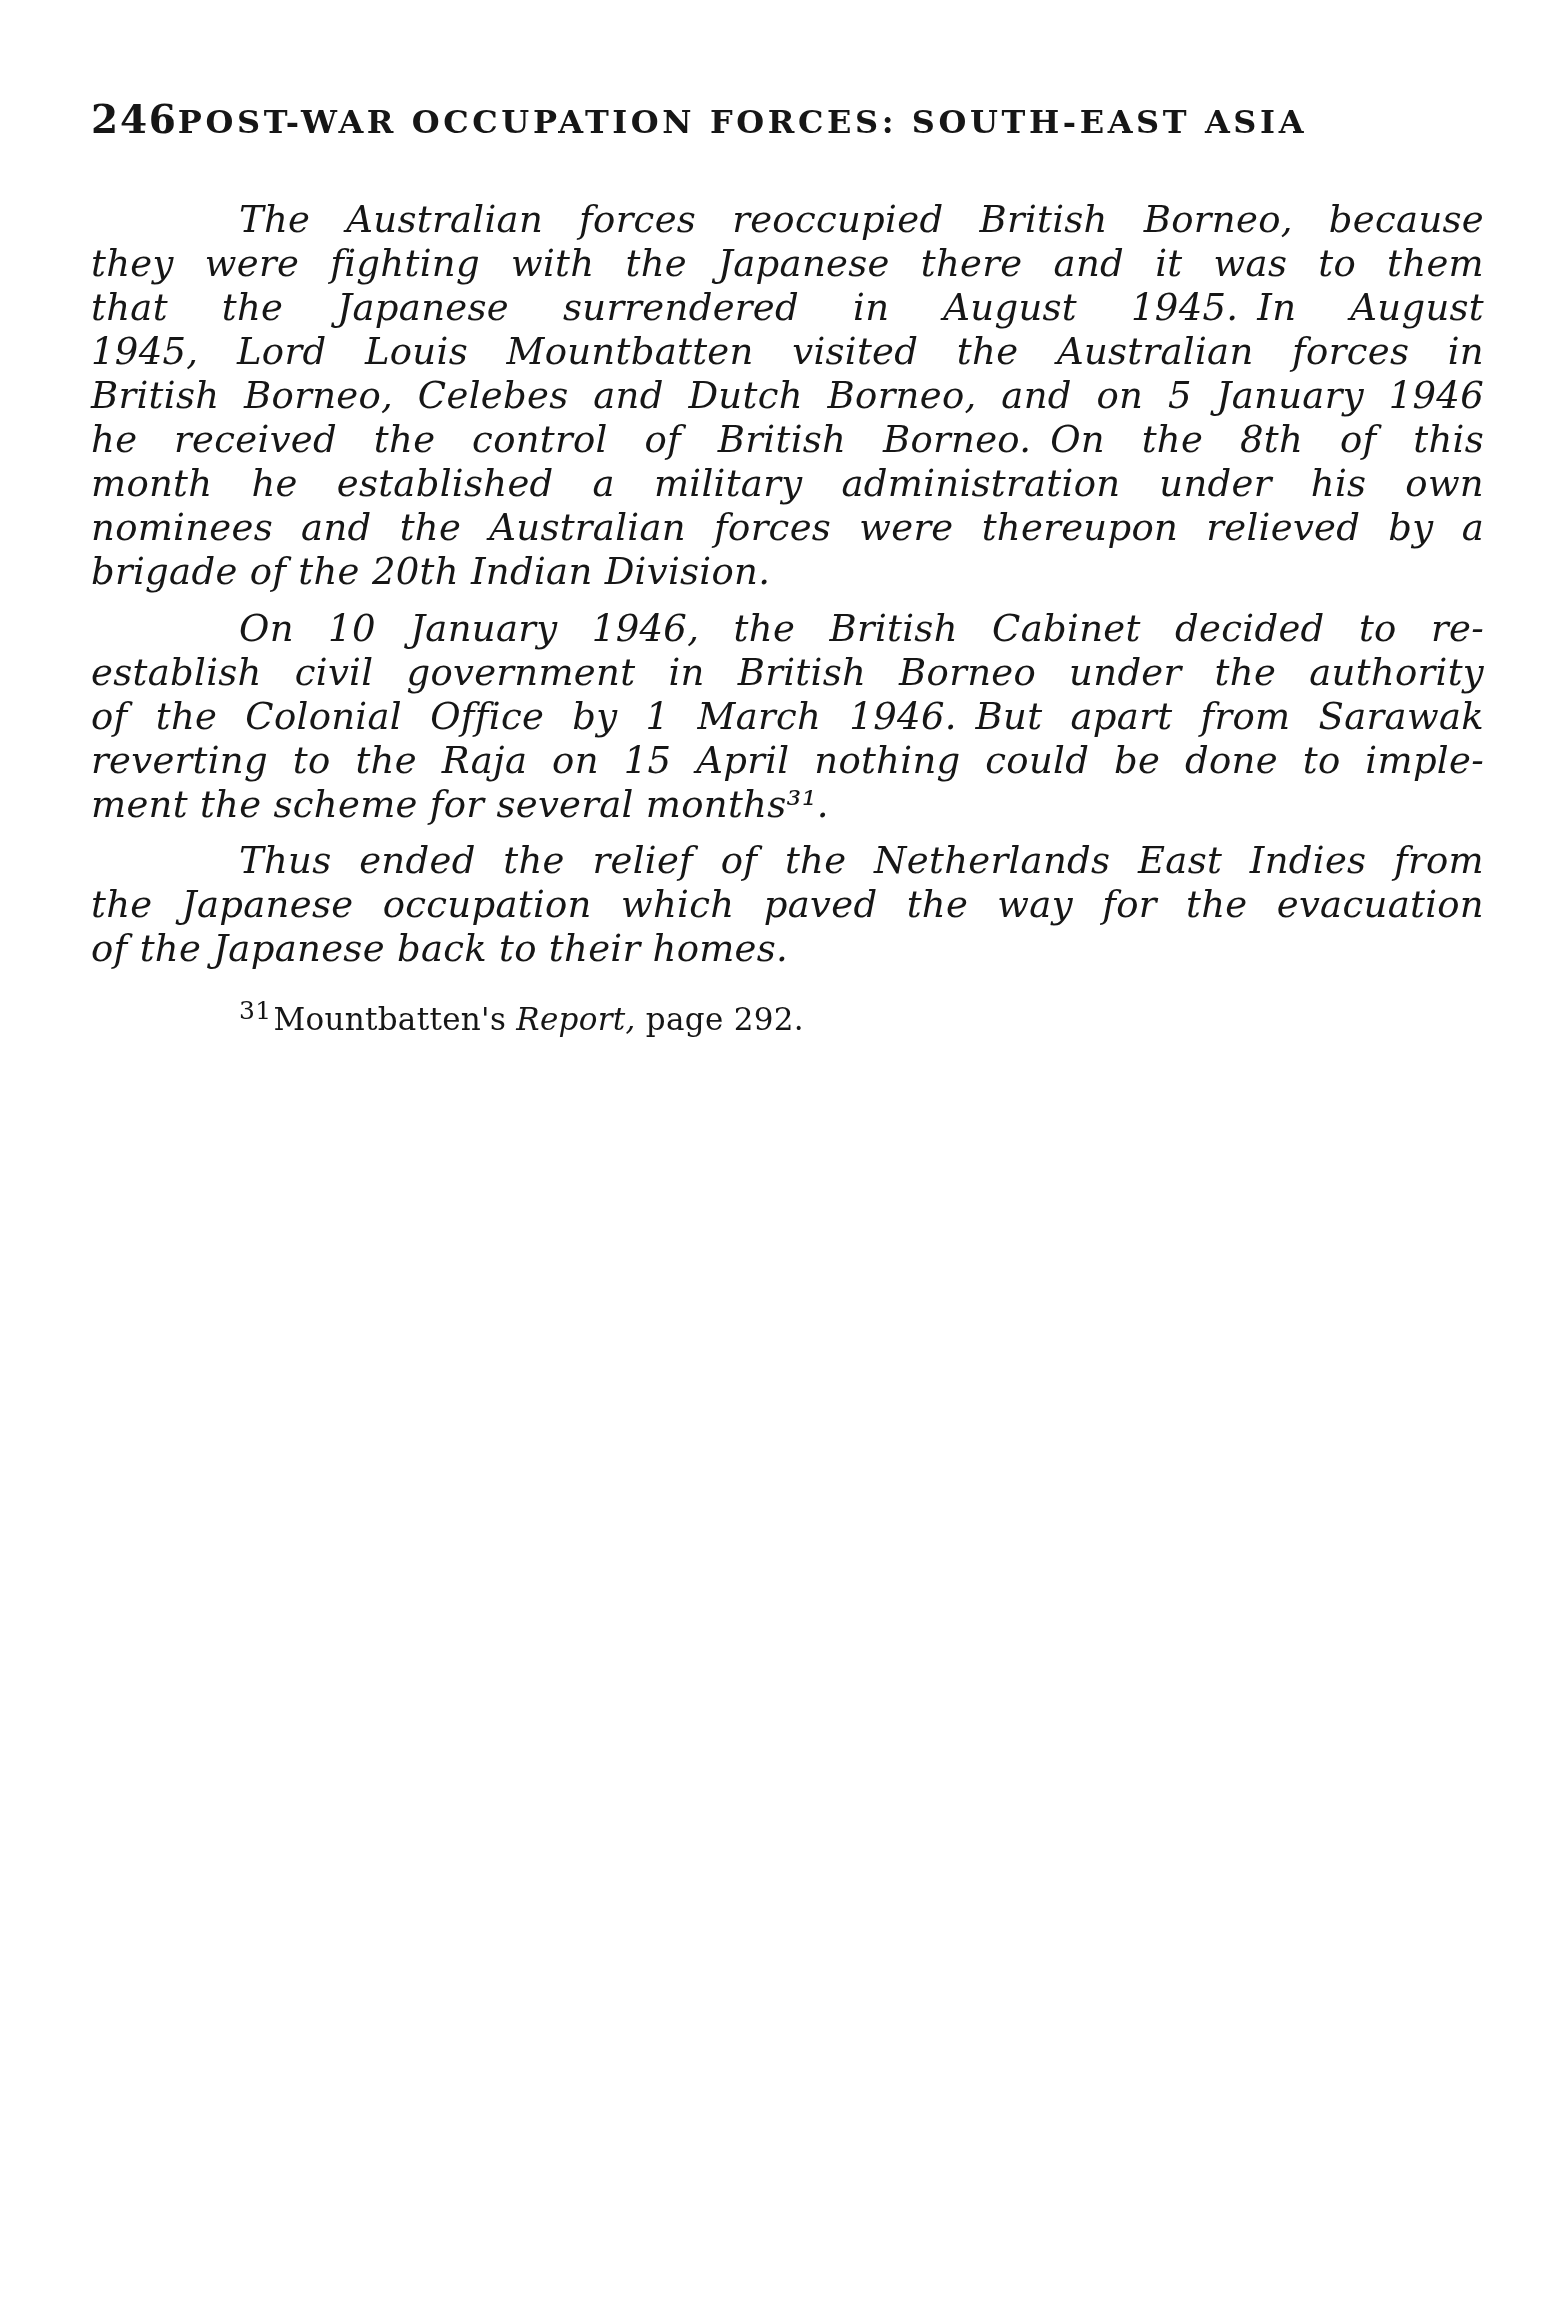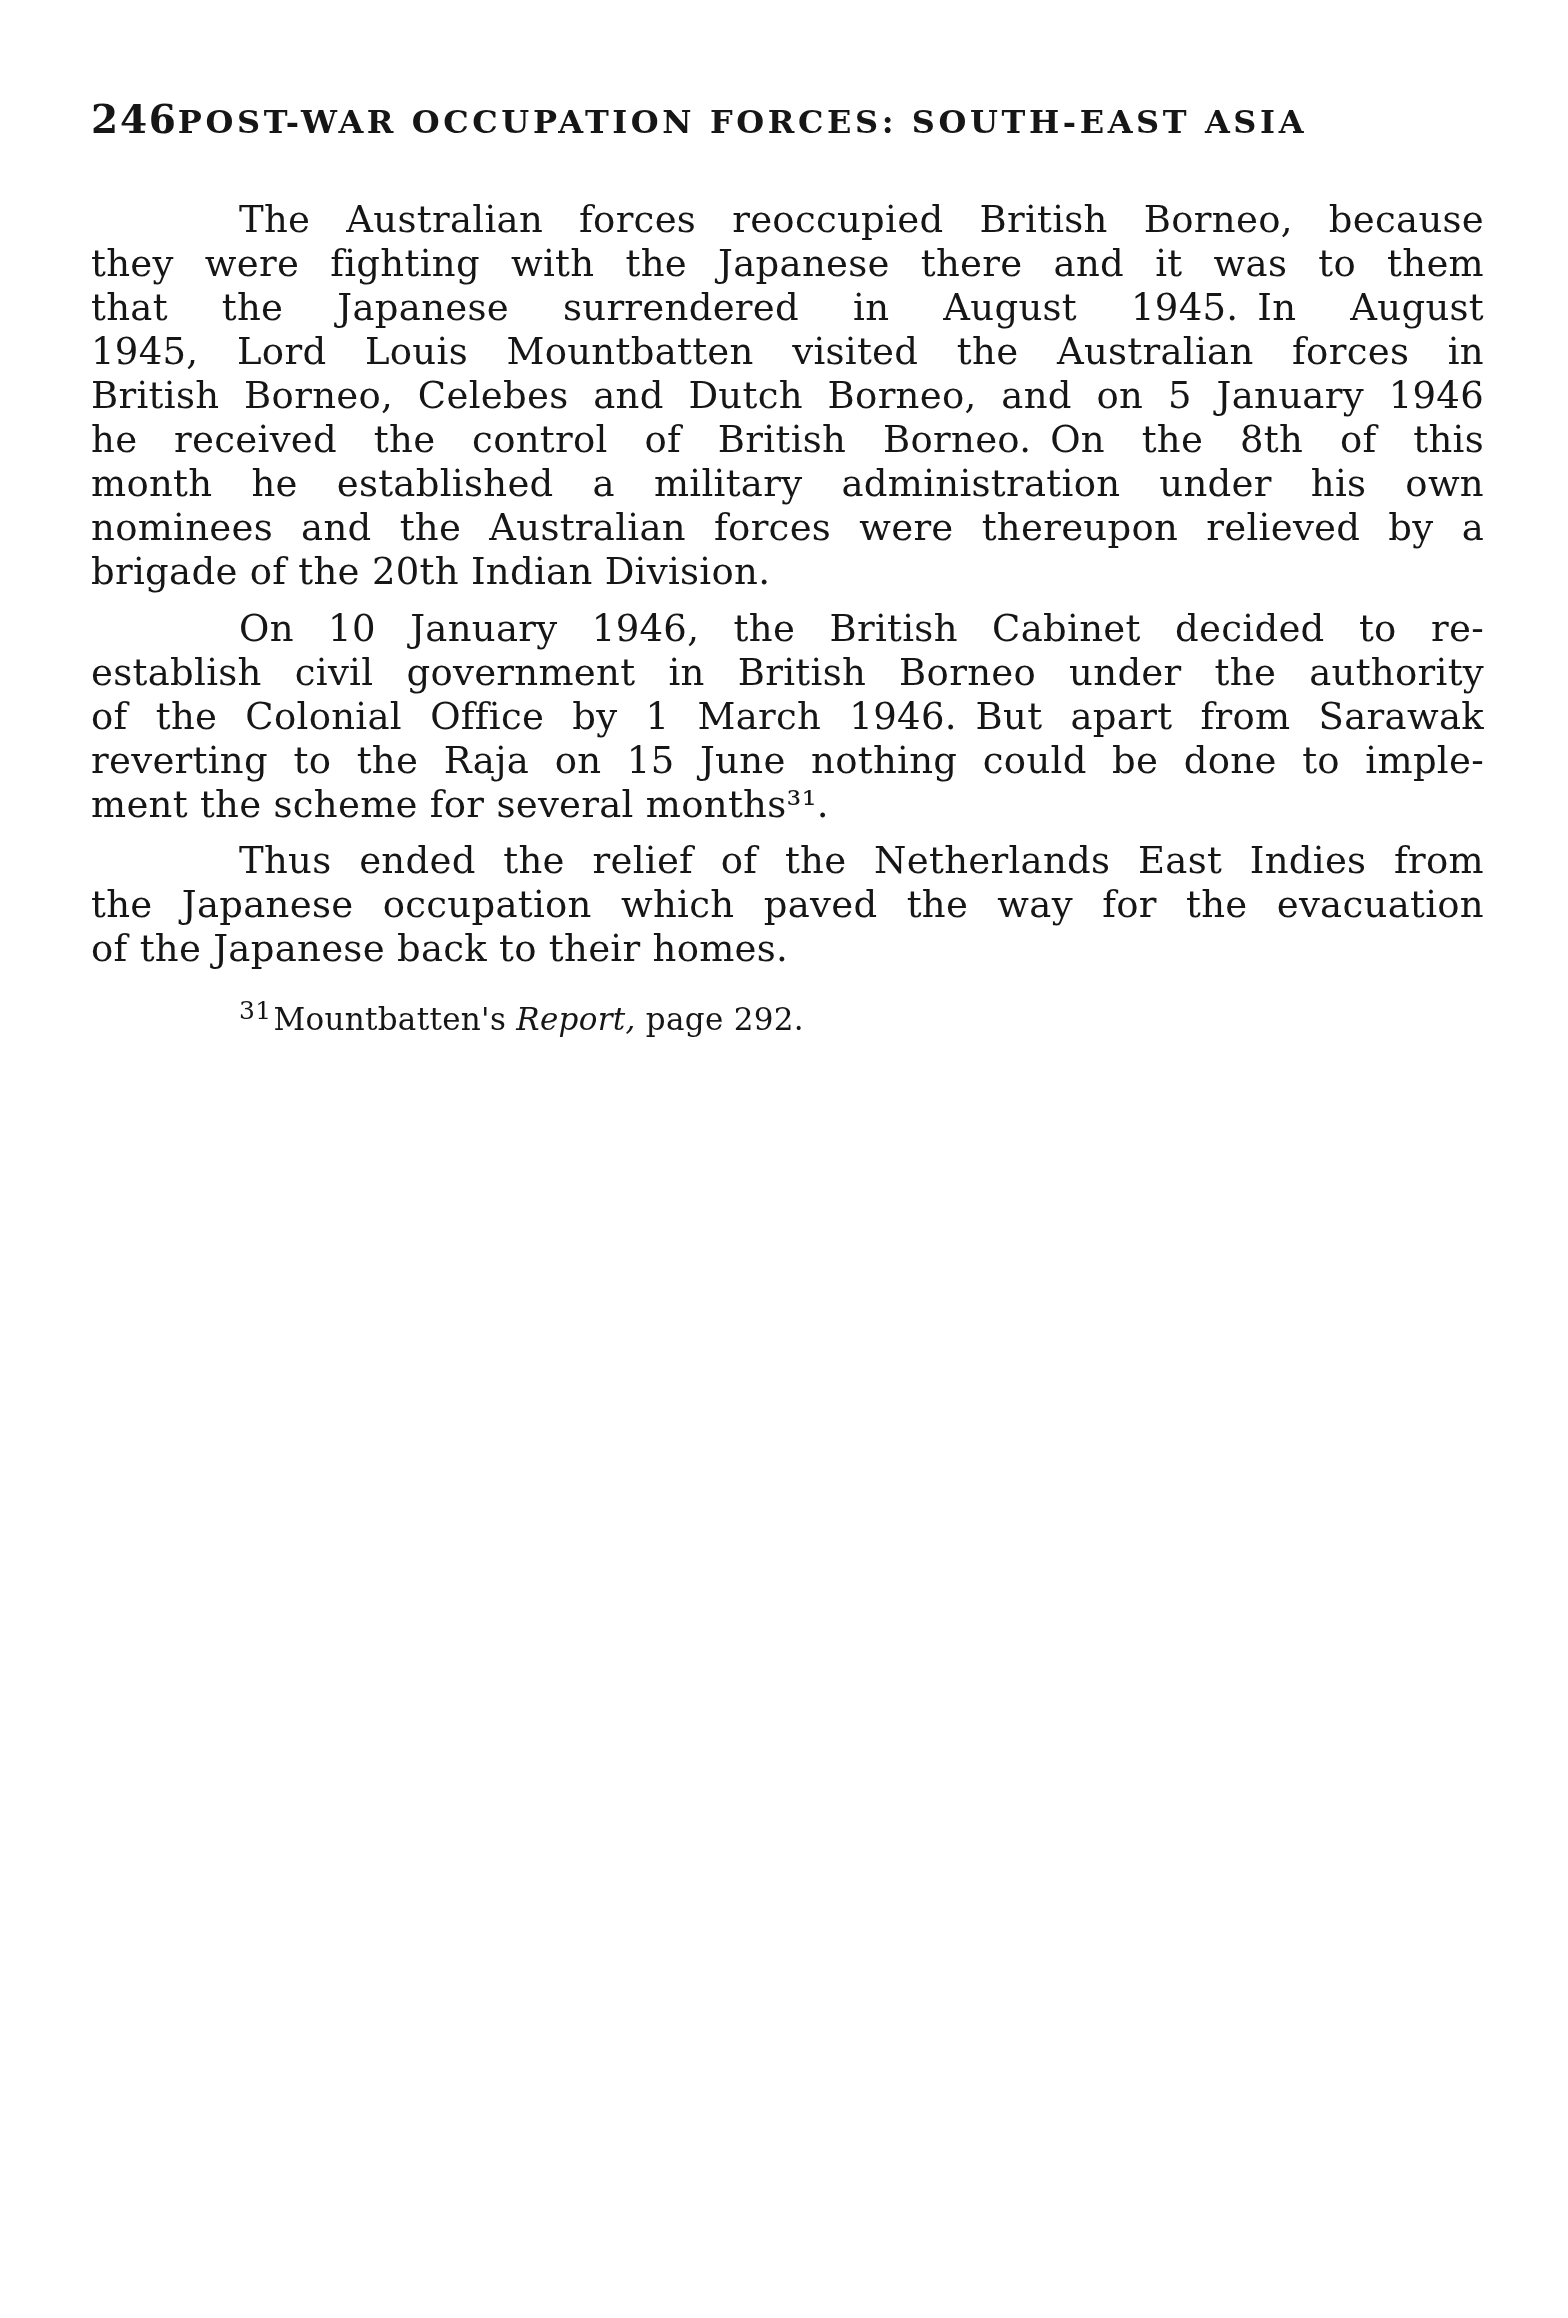--- a/index.html
+++ b/index.html
@@ -49,20 +49,21 @@
     left: 91px;
     width: 1393px;
     font-size: 37px;
     line-height: 44px;
     letter-spacing: 0.3px;
   }
   .paragraph + .paragraph { margin-top: 12.7px; }
   .line {
     text-align: left;
     white-space: pre-wrap;
+    font-style: italic;
   }
   .line.just {
     text-align: justify;
     text-align-last: justify;
   }
   .line.indent { text-indent: 148px; }
   .footnote {
     position: absolute;
     top: 1001px;
     left: 239px;
@@ -96,21 +97,21 @@
         <div class="line just">British Borneo, Celebes and Dutch Borneo, and on 5 January 1946</div>
         <div class="line just">he received the control of British Borneo. On the 8th of this</div>
         <div class="line just">month he established a military administration under his own</div>
         <div class="line just">nominees and the Australian forces were thereupon relieved by a</div>
         <div class="line">brigade of the 20th Indian Division.</div>
       </div>
     <div class="paragraph">
         <div class="line just indent">On 10 January 1946, the British Cabinet decided to re-</div>
         <div class="line just">establish civil government in British Borneo under the authority</div>
         <div class="line just">of the Colonial Office by 1 March 1946. But apart from Sarawak</div>
-        <div class="line just">reverting to the Raja on 15 June nothing could be done to imple-</div>
+        <div class="line just">reverting to the Raja on 15 April nothing could be done to imple-</div>
         <div class="line">ment the scheme for several months³¹.</div>
       </div>
     <div class="paragraph">
         <div class="line just indent">Thus ended the relief of the Netherlands East Indies from</div>
         <div class="line just">the Japanese occupation which paved the way for the evacuation</div>
         <div class="line">of the Japanese back to their homes.</div>
       </div>
   </div>
 
   <div class="footnote">

